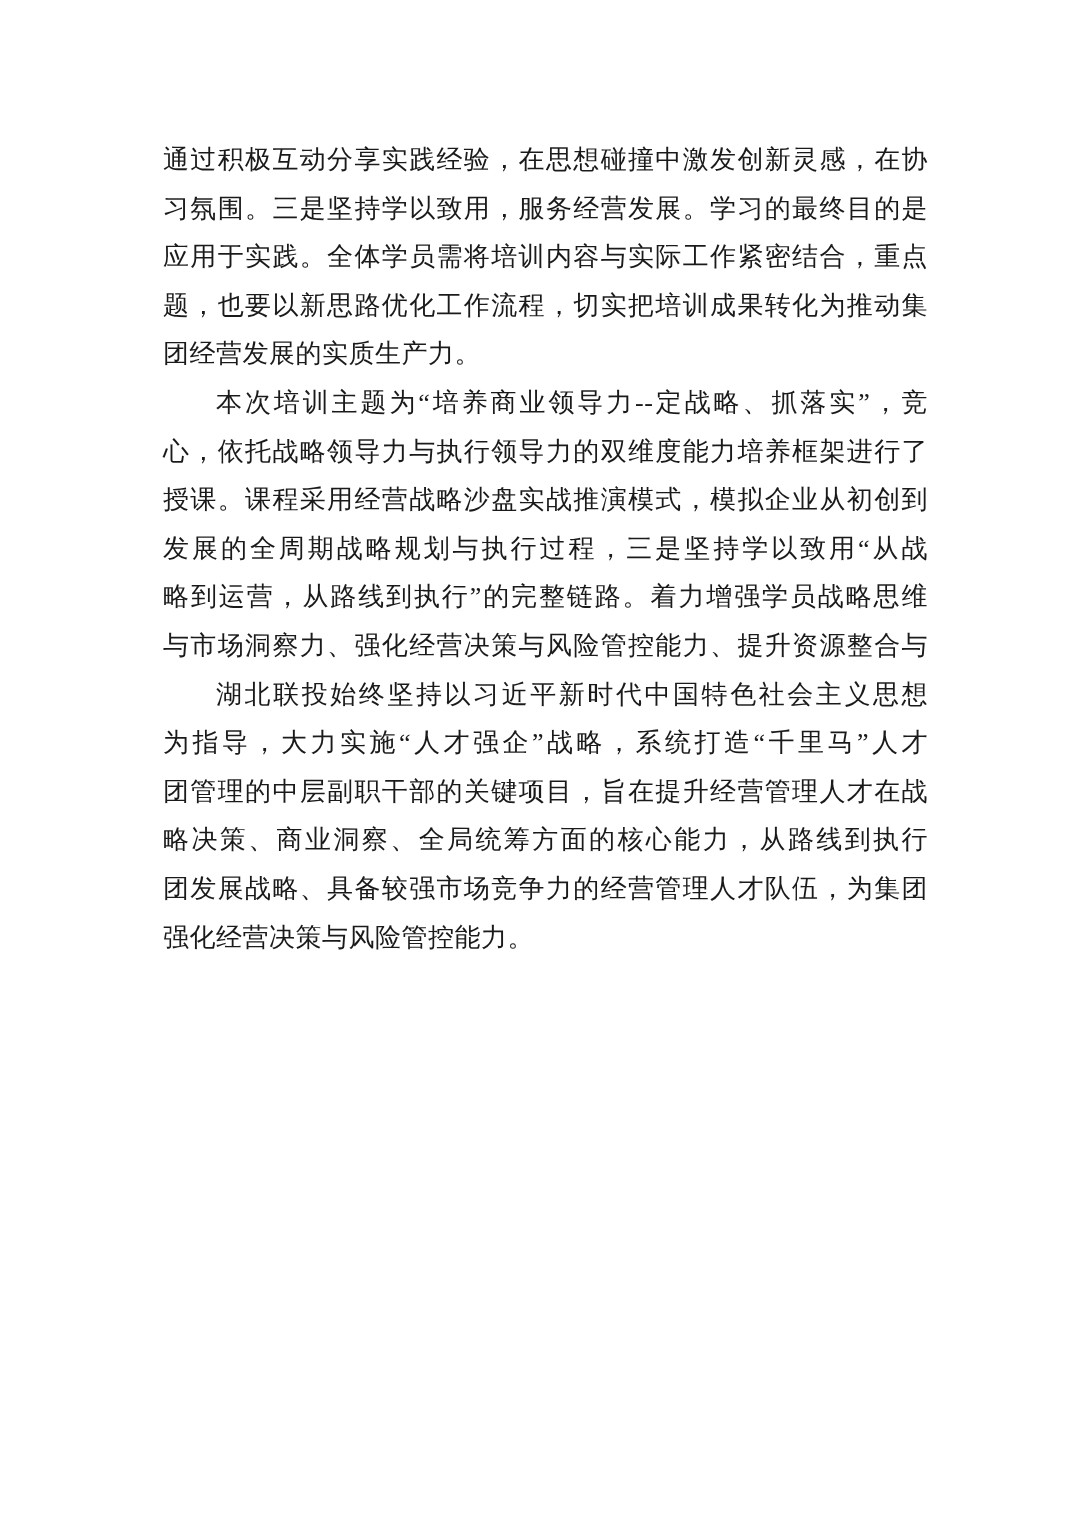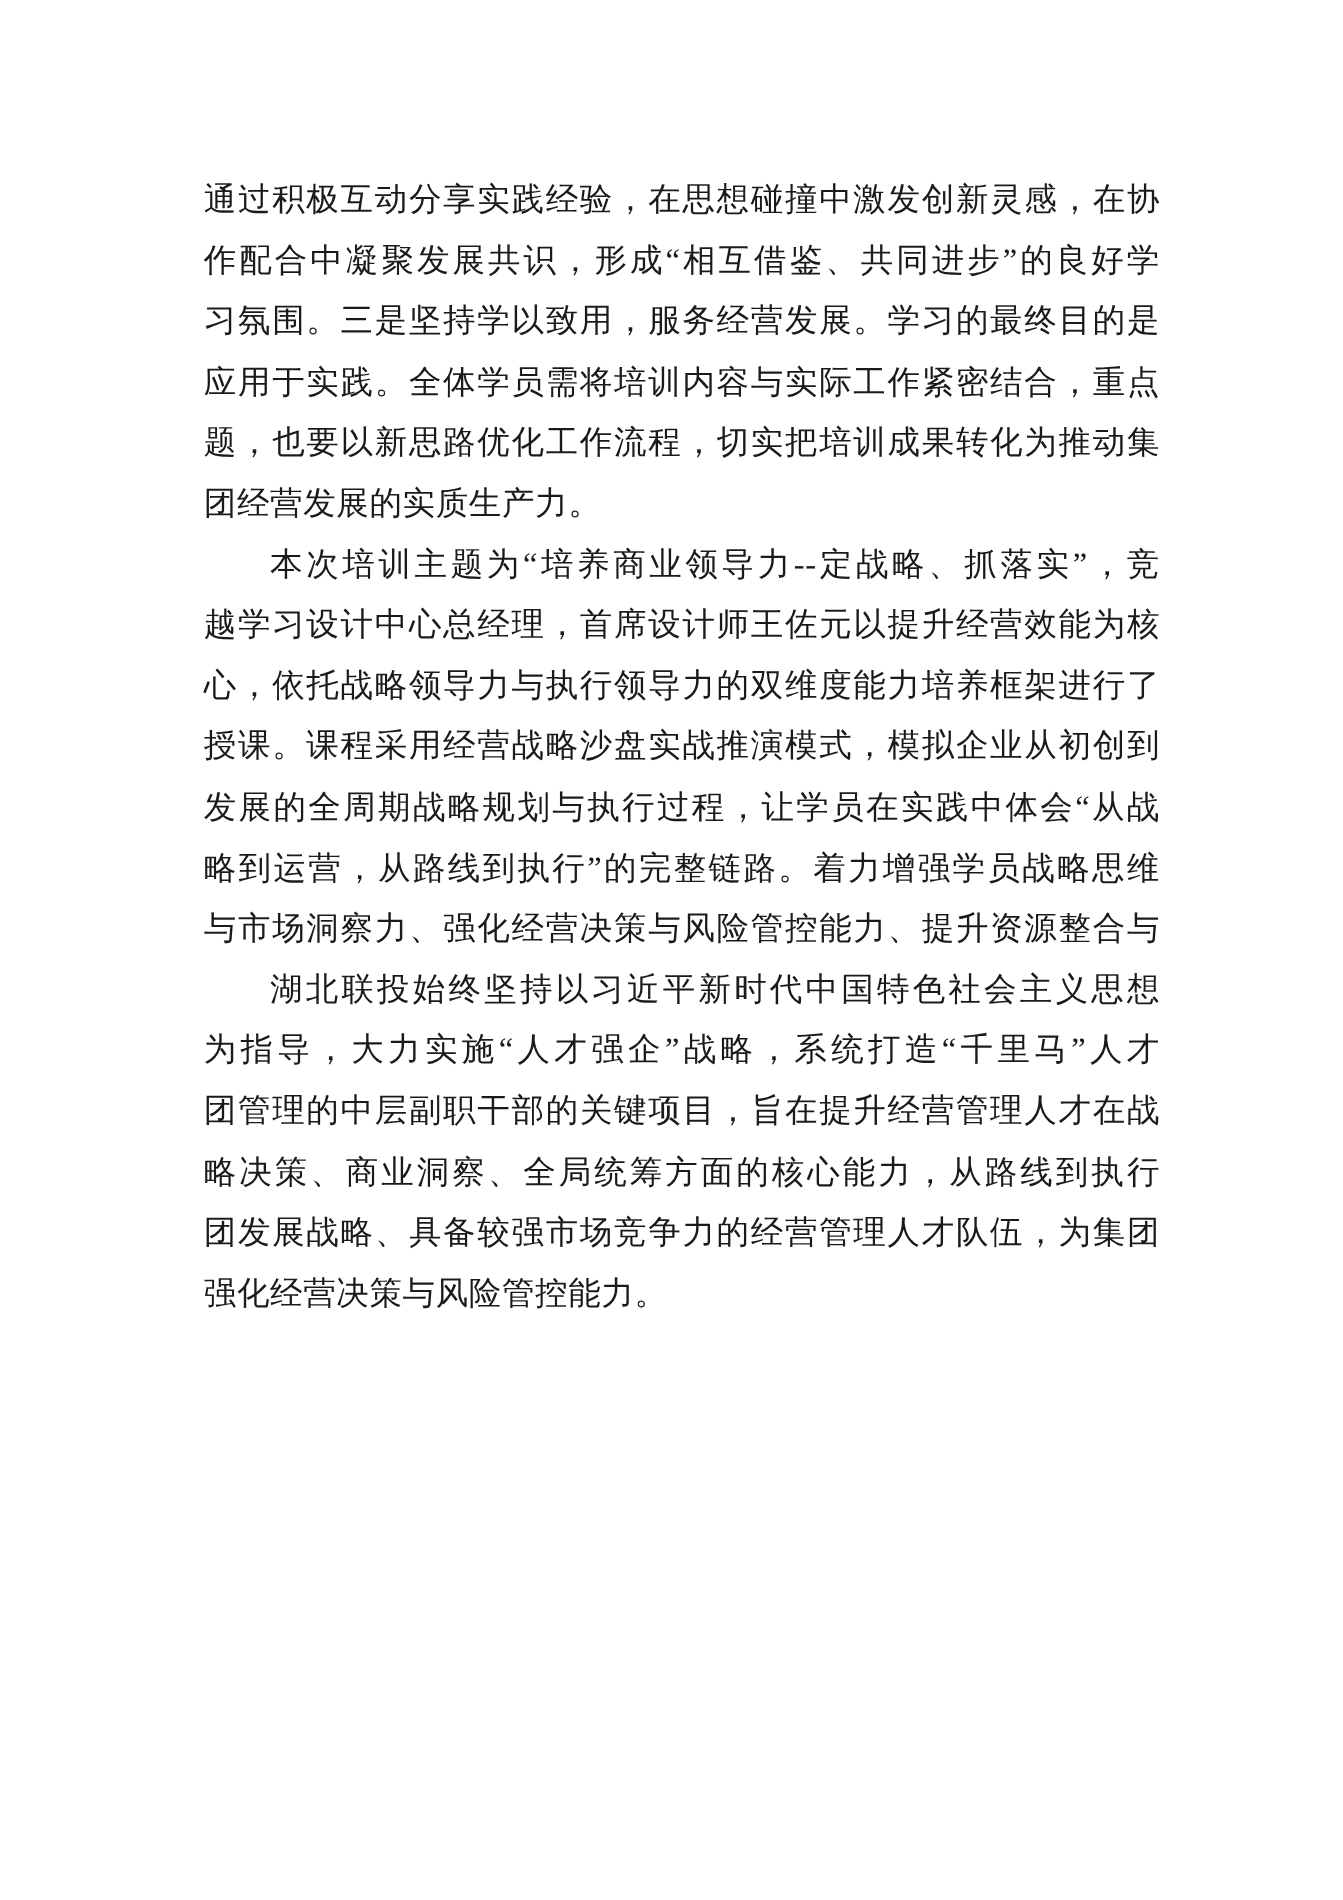--- a/index.html
+++ b/index.html
@@ -55,33 +55,31 @@
   }
 </style>
 </head>
 <body>
 
 <div class="page">
   <div class="body-text">
 
     <div class="para">
       <div class="line just">通过积极互动分享实践经验，在思想碰撞中激发创新灵感，在协</div>
-      <div class="line just">作配合中凝聚发展共识，形成“相互借鉴、共同进步”的良好学</div>
       <div class="line just">习氛围。三是坚持学以致用，服务经营发展。学习的最终目的是</div>
       <div class="line just">应用于实践。全体学员需将培训内容与实际工作紧密结合，重点</div>
       <div class="line just">题，也要以新思路优化工作流程，切实把培训成果转化为推动集</div>
       <div class="line">团经营发展的实质生产力。</div>
     </div>
 
     <div class="para">
       <div class="line just indent">本次培训主题为“培养商业领导力--定战略、抓落实”，竞</div>
-      <div class="line just">越学习设计中心总经理，首席设计师王佐元以提升经营效能为核</div>
       <div class="line just">心，依托战略领导力与执行领导力的双维度能力培养框架进行了</div>
       <div class="line just">授课。课程采用经营战略沙盘实战推演模式，模拟企业从初创到</div>
-      <div class="line just">发展的全周期战略规划与执行过程，让学员在实践中体会“从战</div>
+      <div class="line just">发展的全周期战略规划与执行过程，三是坚持学以致用“从战</div>
       <div class="line just">略到运营，从路线到执行”的完整链路。着力增强学员战略思维</div>
       <div class="line just">与市场洞察力、强化经营决策与风险管控能力、提升资源整合与</div>
     </div>
 
     <div class="para">
       <div class="line just indent">湖北联投始终坚持以习近平新时代中国特色社会主义思想</div>
       <div class="line just">为指导，大力实施“人才强企”战略，系统打造“千里马”人才</div>
       <div class="line just">团管理的中层副职干部的关键项目，旨在提升经营管理人才在战</div>
       <div class="line just">略决策、商业洞察、全局统筹方面的核心能力，从路线到执行</div>
       <div class="line just">团发展战略、具备较强市场竞争力的经营管理人才队伍，为集团</div>

